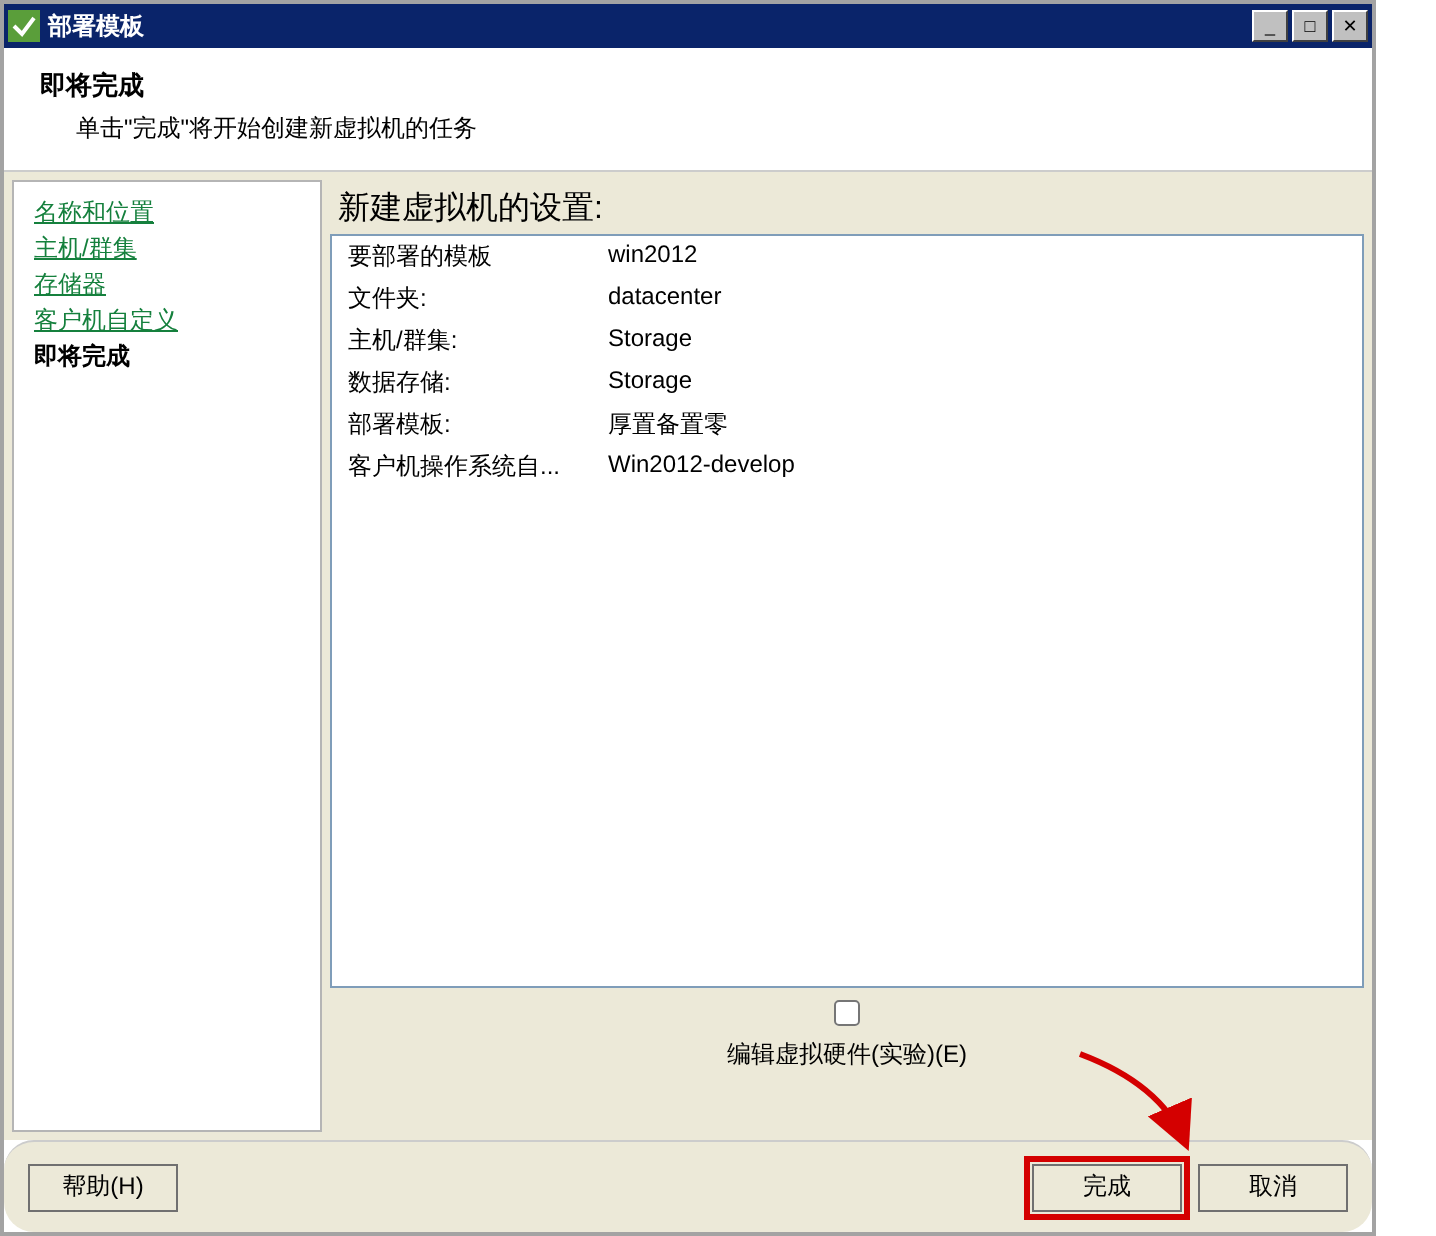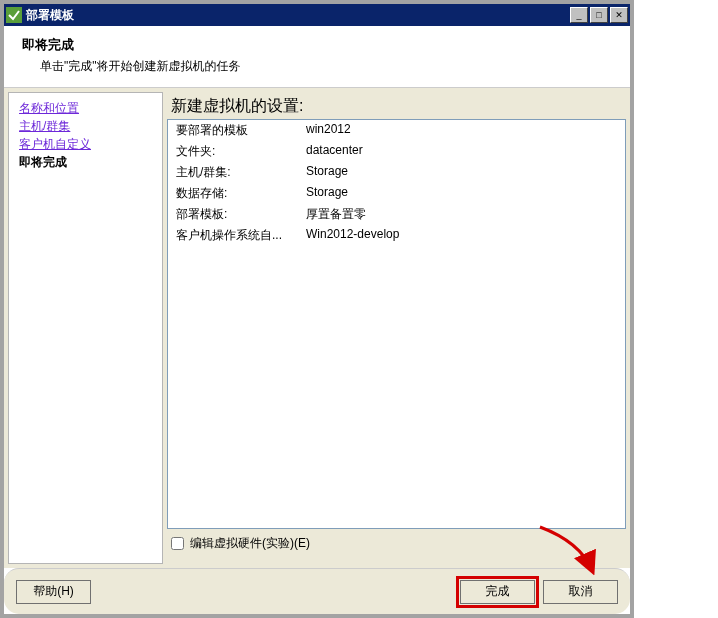--- a/index.html
+++ b/index.html
@@ -5,25 +5,25 @@
   * { box-sizing: border-box; margin: 0; padding: 0; }
   body {
     font-family: "Microsoft YaHei", "SimSun", Tahoma, sans-serif;
     font-size: 12px;
     background: #fff;
     width: 718px;
     height: 618px;
     overflow: hidden;
   }
   .window {
-    width: 634px;
+    width: 688px;
     height: 618px;
     display: flex;
     flex-direction: column;
-    border: 4px solid #a3a3a3;
+    border: 2px solid #a3a3a3;
   }
   .titlebar {
     height: 22px;
     background: linear-gradient(to bottom, #0a246a, #0a246a);
     color: #fff;
     display: flex;
     align-items: center;
     padding: 0 2px;
   }
   .titlebar .app-icon {
@@ -65,21 +65,21 @@
   }
   .sidebar {
     width: 155px;
     background: #fff;
     border: 1px solid #b5b5b5;
     margin: 4px 0 4px 4px;
     padding: 6px 10px;
   }
   .sidebar a {
     display: block;
-    color: #6d28d9;
+    color: #15803d;
     text-decoration: underline;
     font-size: 12px;
     line-height: 18px;
     cursor: pointer;
   }
   .sidebar .current {
     font-weight: bold;
     color: #000;
     text-decoration: none;
     font-size: 12px;
@@ -104,21 +104,21 @@
   }
   .settings-table td {
     font-size: 12px;
     padding: 2px 8px;
     vertical-align: top;
     white-space: nowrap;
     margin-left: 40px;
   }
   .settings-table td:first-child { width: 130px; }
   .lower-block { padding: 6px 4px; }
-  .edit-hw { display: flex; align-items: center; gap: 6px; font-size: 12px; margin-bottom: 6px; }
+  .edit-hw { display: flex; align-items: center; gap: 6px; font-size: 12px; margin-bottom: 24px; flex-direction: column; }
   .edit-hw input[type=checkbox] { width: 13px; height: 13px; }
   .warn-row { display: flex; align-items: flex-start; gap: 6px; font-size: 12px; }
   .warn-icon {
     width: 16px; height: 16px; flex-shrink: 0;
   }
   .warn-icon svg { width:16px; height:16px; display:block; }
   .warn-text { line-height: 16px; }
   .footer {
     height: 46px;
     background: #ece9d8;
@@ -171,20 +171,21 @@
 
   <div class="header-pane">
     <div class="h-title">即将完成</div>
     <div class="h-sub">单击"完成"将开始创建新虚拟机的任务</div>
   </div>
 
   <div class="main-area">
     <div class="sidebar">
       <a>名称和位置</a>
       <a>主机/群集</a>
+      <a>存储器</a>
       <a>客户机自定义</a>
       <div class="current">即将完成</div>
     </div>
 
     <div class="content-col">
       <div class="settings-label">新建虚拟机的设置:</div>
       <div class="settings-box">
         <table class="settings-table">
           <tbody>
               <tr>

